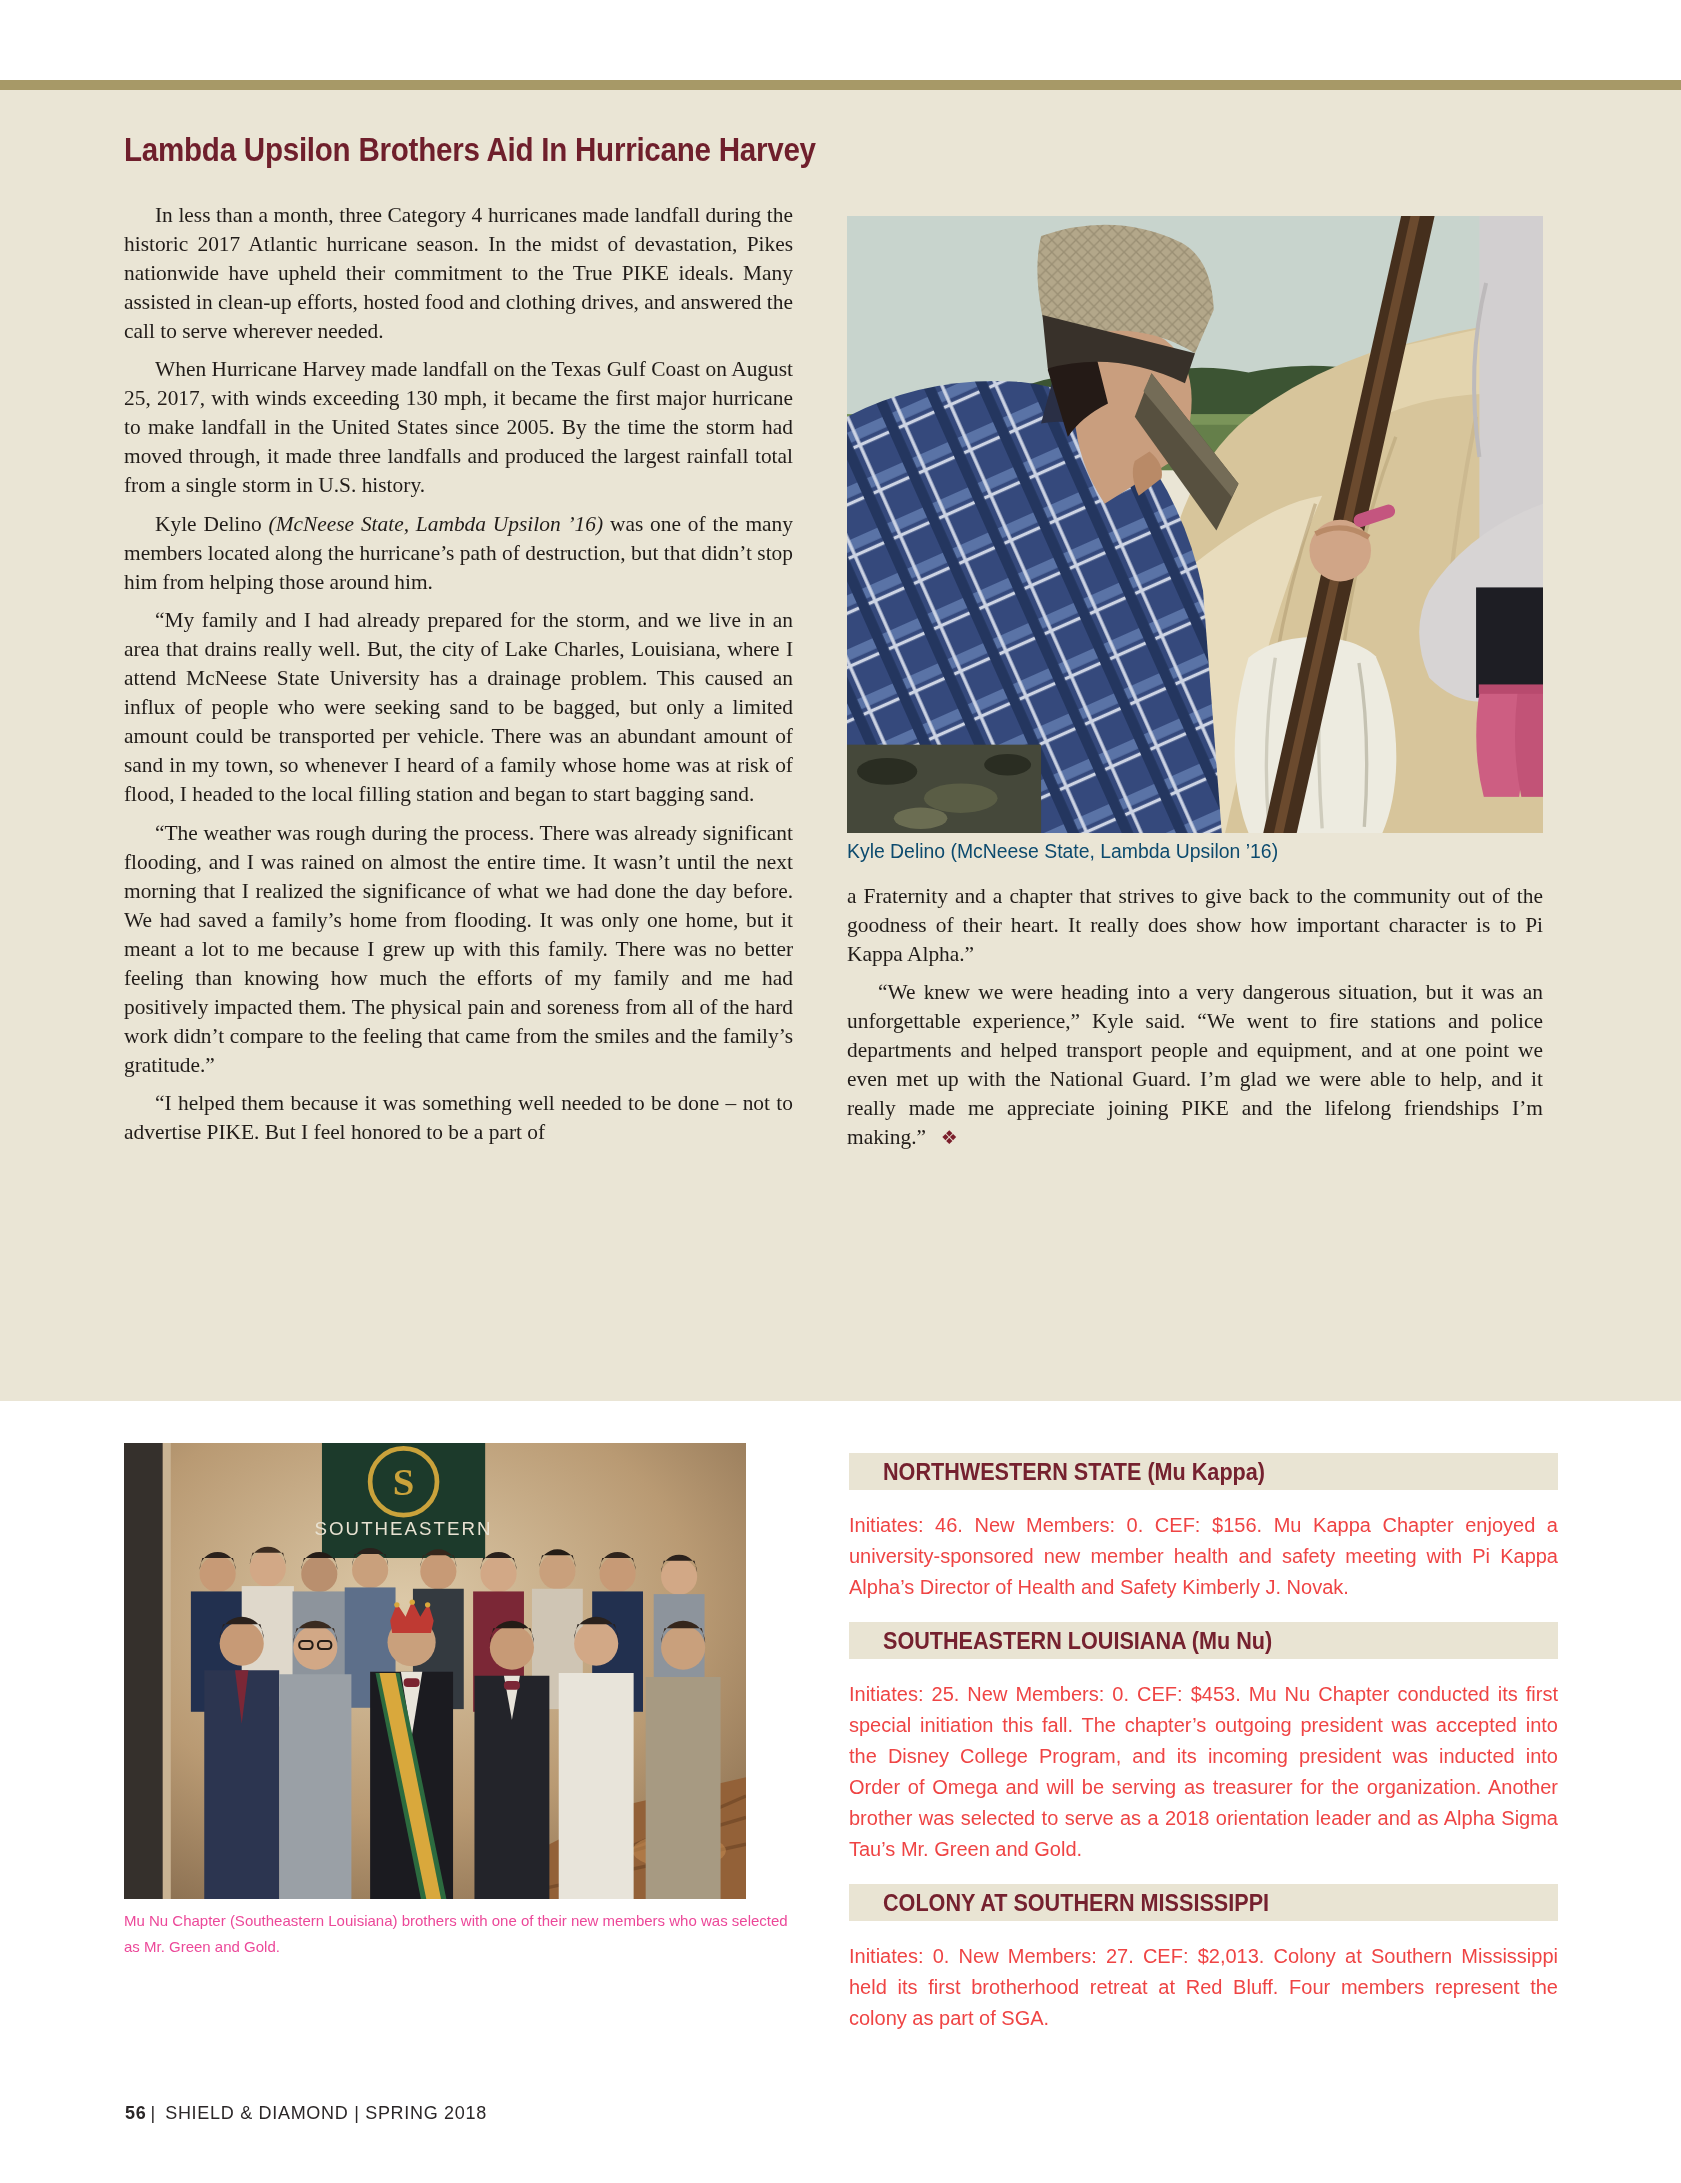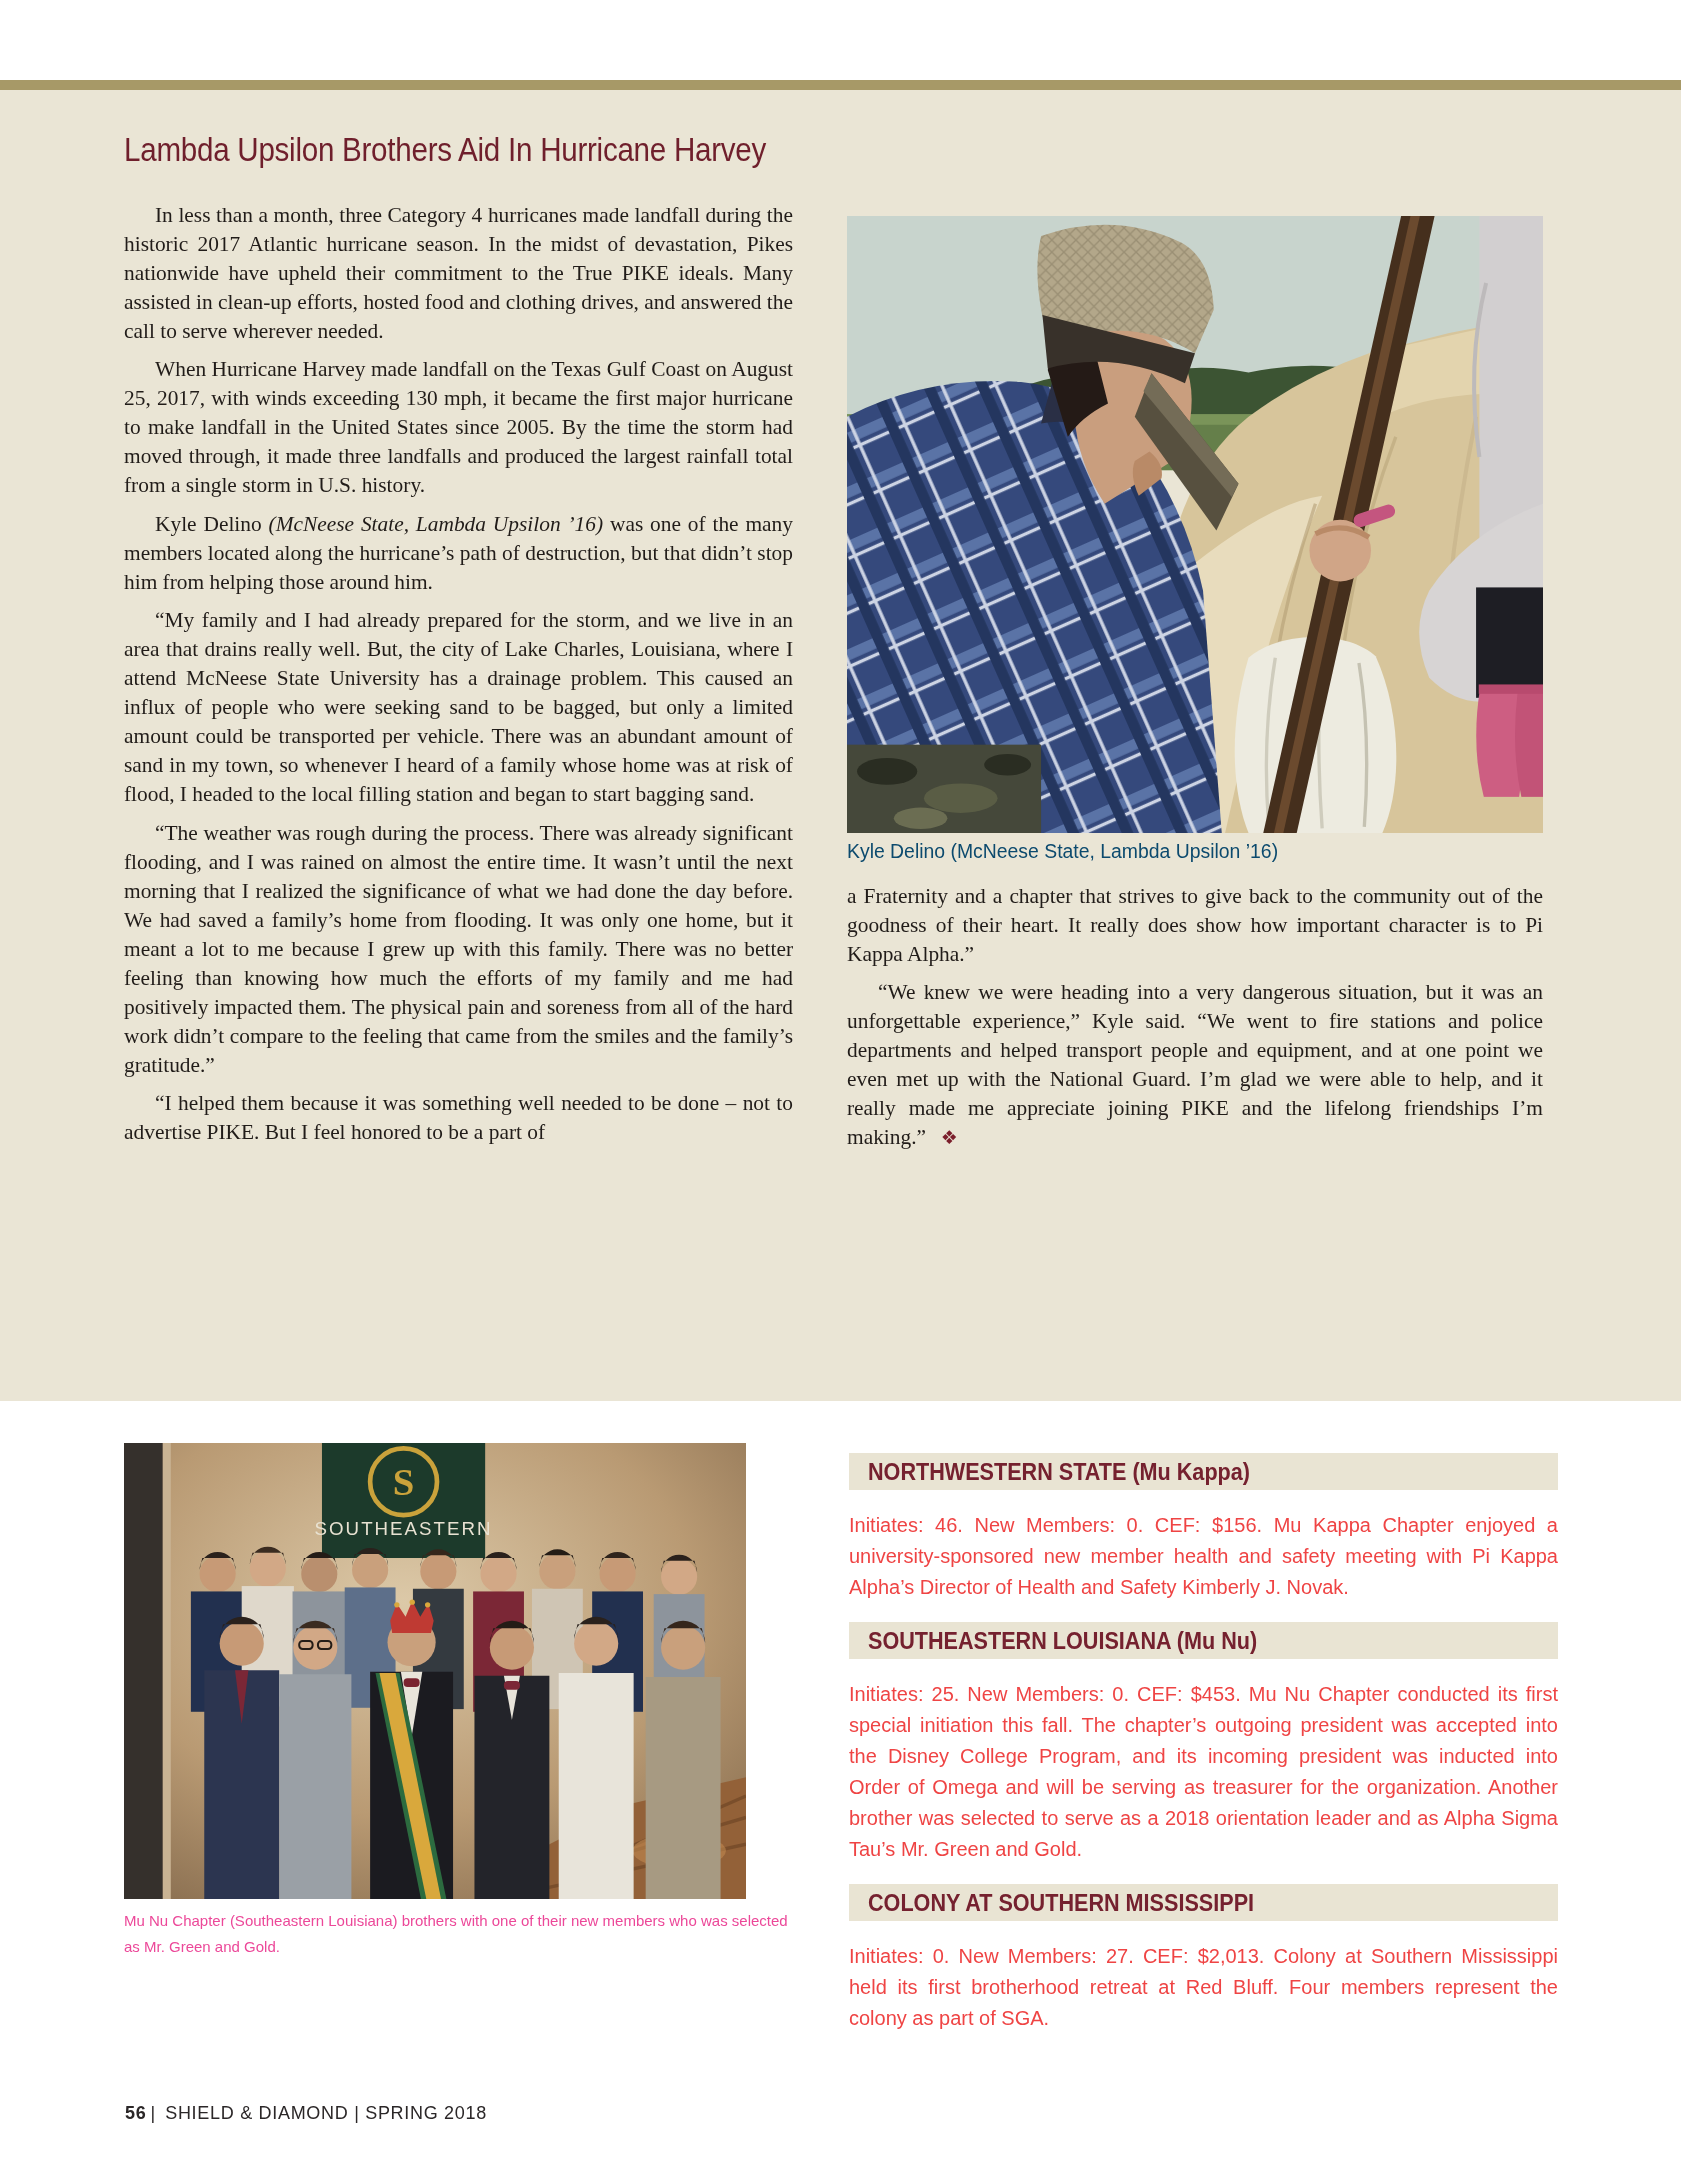--- a/index.html
+++ b/index.html
@@ -2,21 +2,21 @@
 <html lang="en" style="font-size:10.7px"><head>
 <meta charset="utf-8">
 <style>
   html,body{margin:0;padding:0;background:#ffffff;}
   .page{position:relative;width:1682px;height:2183px;background:#ffffff;overflow:hidden;
         font-family:"Liberation Serif",serif;}
   .accent-bar-top{position:absolute;left:0;top:80px;width:1682px;height:10px;background:#a79967;}
   .panel{position:absolute;left:0;top:90px;width:1682px;height:1311px;background:#eae5d5;}
 
   .headline{position:absolute;left:124px;top:131px;width:870px;margin:0;
-            font-family:"Liberation Sans",sans-serif;font-weight:normal;font-size:34px;line-height:1.1;
+            font-family:"Liberation Sans",sans-serif;font-weight:bold;font-size:34px;line-height:1.1;
             color:#6f1f2c;white-space:nowrap;}
   .headline .squeeze{display:inline-block;transform:scaleX(.87);transform-origin:left center;letter-spacing:-0.3px;}
 
   .col-left{position:absolute;left:124px;top:201px;width:669px;}
   .col-right-text{position:absolute;left:847px;top:882px;width:696px;}
   p.body{margin:0 0 9.4px 0;font-size:21.4px;line-height:29px;color:#211c19;text-align:justify;text-indent:31px;}
   p.body.noindent{text-indent:0;}
   p.body .ital{font-style:italic;}
   .end-mark{font-family:"DejaVu Sans",sans-serif;color:#7b1e2b;font-size:19px;padding-left:14.7px;}
 
@@ -24,21 +24,21 @@
   .photo-top svg{display:block;width:100%;height:100%;}
   .caption-top{position:absolute;left:847px;top:840px;width:696px;
                font-family:"Liberation Sans",sans-serif;font-size:19.4px;color:#0c4a6e;}
 
   .photo-bottom{position:absolute;left:124px;top:1443px;width:622px;height:456px;}
   .photo-bottom svg{display:block;width:100%;height:100%;}
   .caption-bottom{position:absolute;left:124px;top:1908px;width:669px;
                   font-family:"Liberation Sans",sans-serif;font-size:15px;line-height:26px;color:#ec4899;}
 
   .reports{position:absolute;left:849px;top:1453px;width:709px;}
-  .report-bar{height:37px;background:#e9e4d3;display:flex;align-items:center;padding-left:19px;box-sizing:border-box;}
+  .report-bar{height:37px;background:#e9e4d3;display:flex;align-items:center;padding-left:34px;box-sizing:border-box;}
   .report-title{font-family:"Liberation Sans",sans-serif;font-weight:bold;font-size:24px;line-height:1;
                 color:#75212f;transform:scaleX(.9);transform-origin:left center;white-space:nowrap;}
   .report-body{font-family:"Liberation Sans",sans-serif;font-size:20px;line-height:31px;color:#ef4444;
                text-align:justify;margin:20px 0 19px 0;}
 
   .footer{position:absolute;left:125px;top:2103px;font-family:"Liberation Sans",sans-serif;
           font-size:18px;color:#2b2728;letter-spacing:0.7px;}
   .footer .num{font-weight:bold;margin-right:4px;}
   .footer .bar{margin-right:9.4px;font-weight:normal;color:#2b2728;}
 </style>

